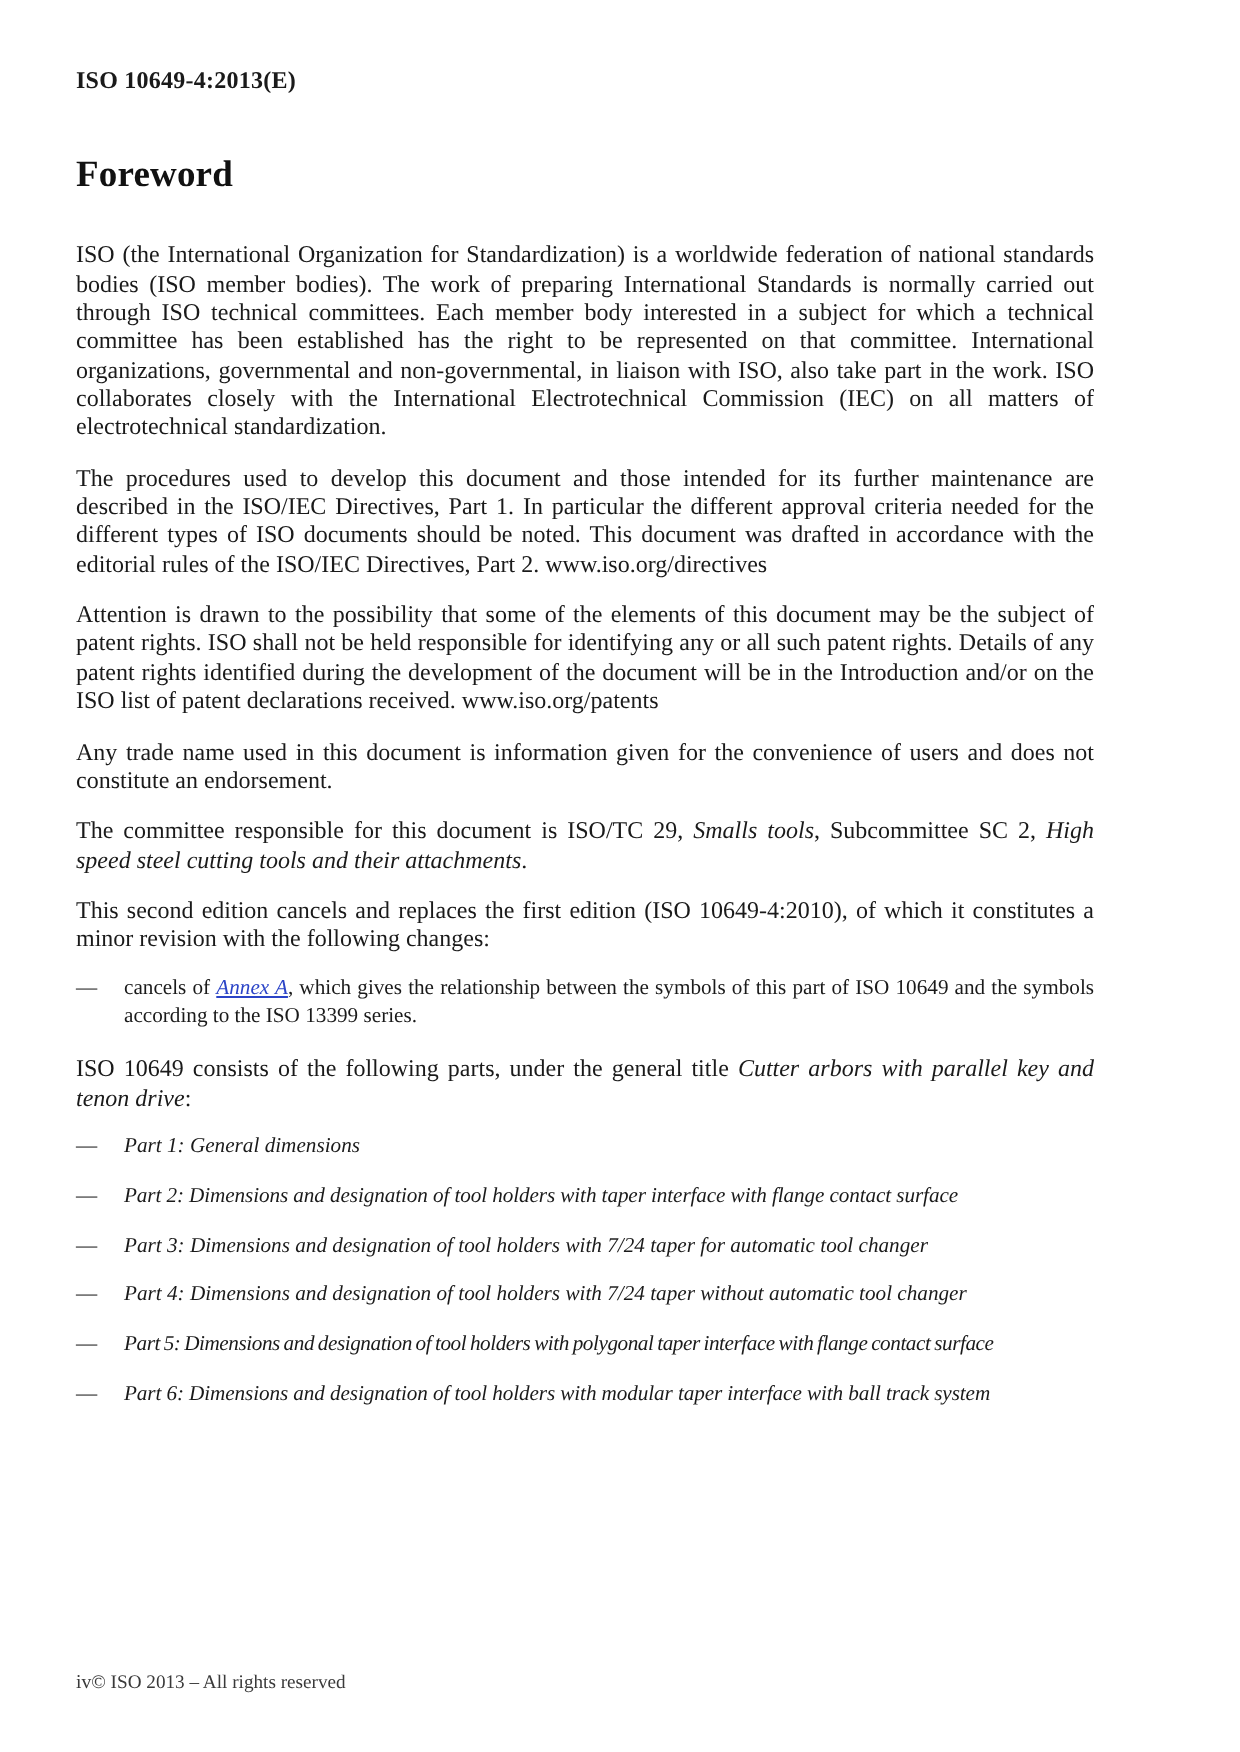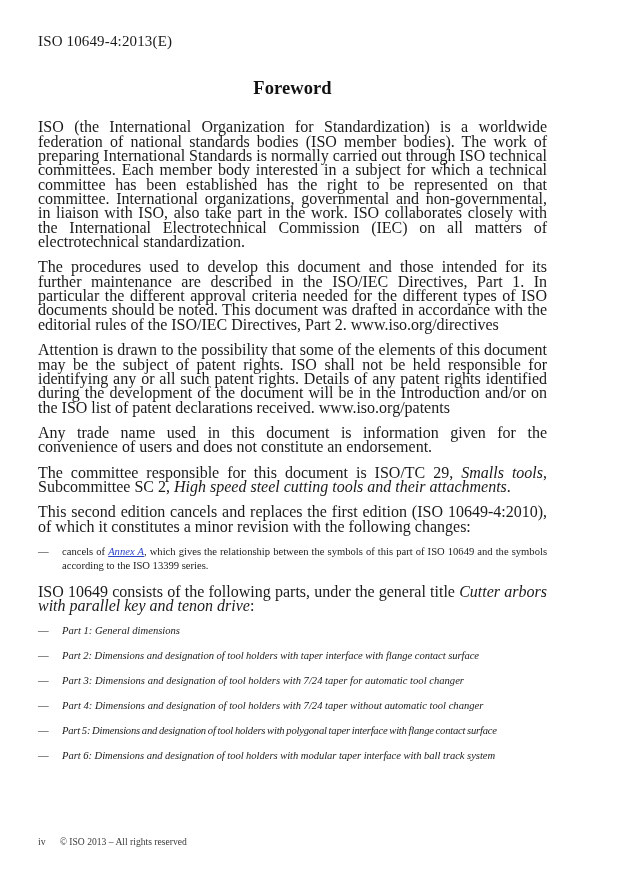--- a/index.html
+++ b/index.html
@@ -14,43 +14,42 @@
     background: #ffffff;
     overflow: hidden;
     font-family: "Liberation Serif", "DejaVu Serif", serif;
     color: #1a1a1a;
     box-sizing: border-box;
   }
   .running-head {
     position: absolute;
     left: 38px;
     top: 33px;
-    font-size: 15px;
-    font-weight: normal;
+    font-size: 12px;
+    font-weight: bold;
     letter-spacing: 0.01em;
     color: #1a1a1a;
   }
   .content {
     position: absolute;
     left: 38px;
     top: 78px;
     width: 509px;
   }
   h1.foreword {
     margin: 0 0 22px 0;
     font-size: 18.5px;
     font-weight: bold;
     letter-spacing: 0.005em;
     color: #111111;
     line-height: 1.1;
-    text-align: center;
   }
   p.body-text {
     margin: 0 0 11px 0;
-    font-size: 16px;
+    font-size: 12px;
     line-height: 14.35px;
     text-align: justify;
     text-justify: inter-word;
     color: #1a1a1a;
     hyphens: none;
   }
   .dash-item {
     position: relative;
     margin: 0 0 11px 0;
     padding-left: 24px;
@@ -105,21 +104,20 @@
     display: flex;
     align-items: baseline;
     font-size: 9.6px;
     color: #3a3a3a;
   }
   .footer .pageno {
     font-size: 9.8px;
   }
   .footer .copyright {
     font-size: 9.6px;
-    margin-left: 14px;
   }
 </style>
 </head>
 <body>
 
 <div class="page">
 
   <div class="running-head">ISO 10649-4:2013(E)</div>
 
   <div class="content">

